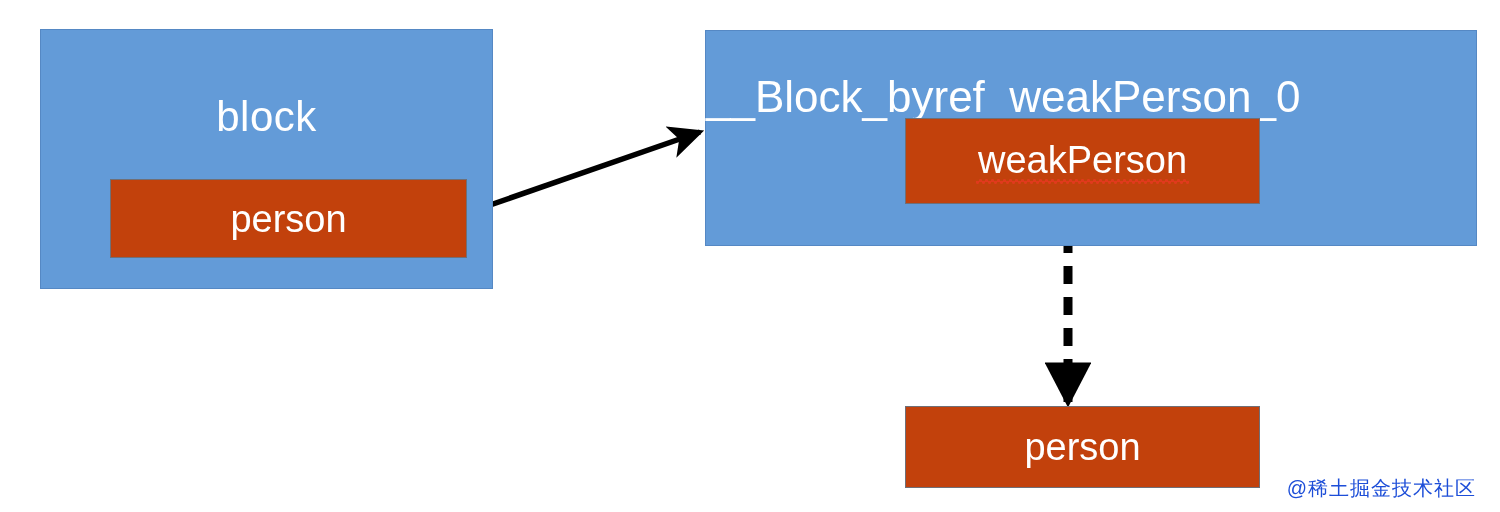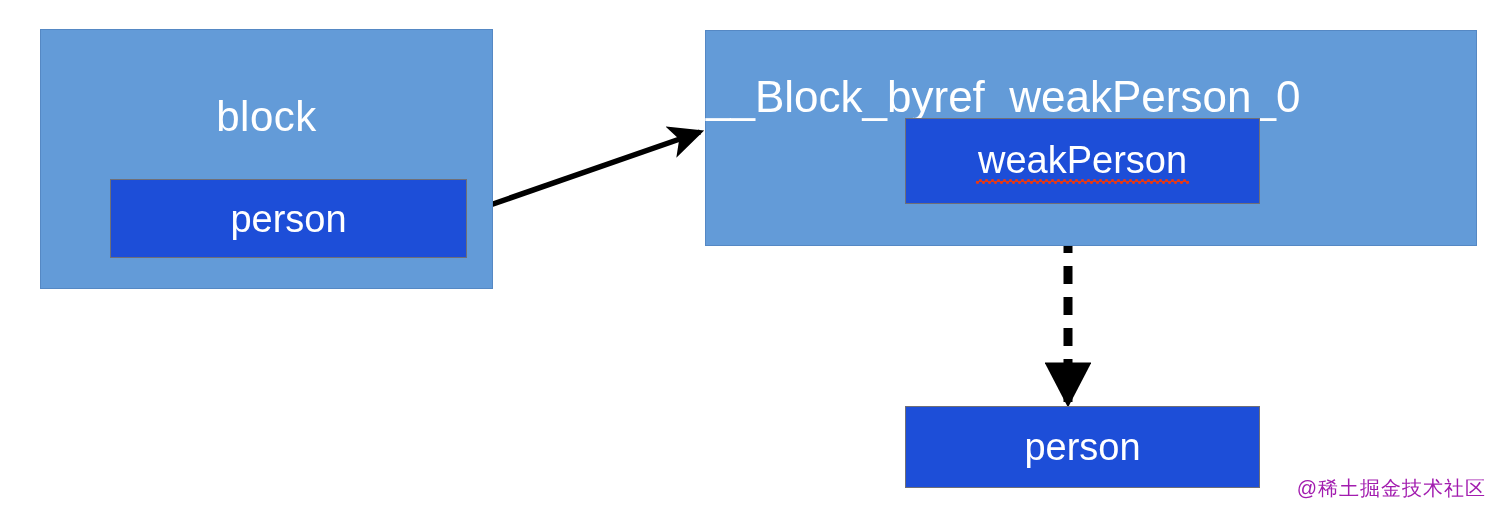--- a/index.html
+++ b/index.html
@@ -23,21 +23,21 @@
     display: flex;
     justify-content: center;
     color: #ffffff;
     user-select: none;
   }
   .box-blue {
     background: #639BD8;
     border: 1px solid #5588c4;
   }
   .box-orange {
-    background: #1d4ed8;
+    background: #c2410c;
     border: 1px solid #6f6f77;
   }
   
   #block-container {
     left: 40px;
     top: 29px;
     width: 453px;
     height: 260px;
   }
   #block-title {
@@ -129,24 +129,24 @@
     position: absolute;
     left: 0;
     top: 0;
     width: 1500px;
     height: 512px;
     pointer-events: none;
   }
 
   #watermark {
     position: absolute;
-    right: 14px;
+    right: 24px;
     bottom: 10px;
     font-size: 20px;
-    color: #a21caf;
+    color: #1d4ed8;
     letter-spacing: 1px;
     white-space: nowrap;
     user-select: none;
     text-align: center;
   }
 </style>
 </head>
 <body>
 
 <div id="canvas">

